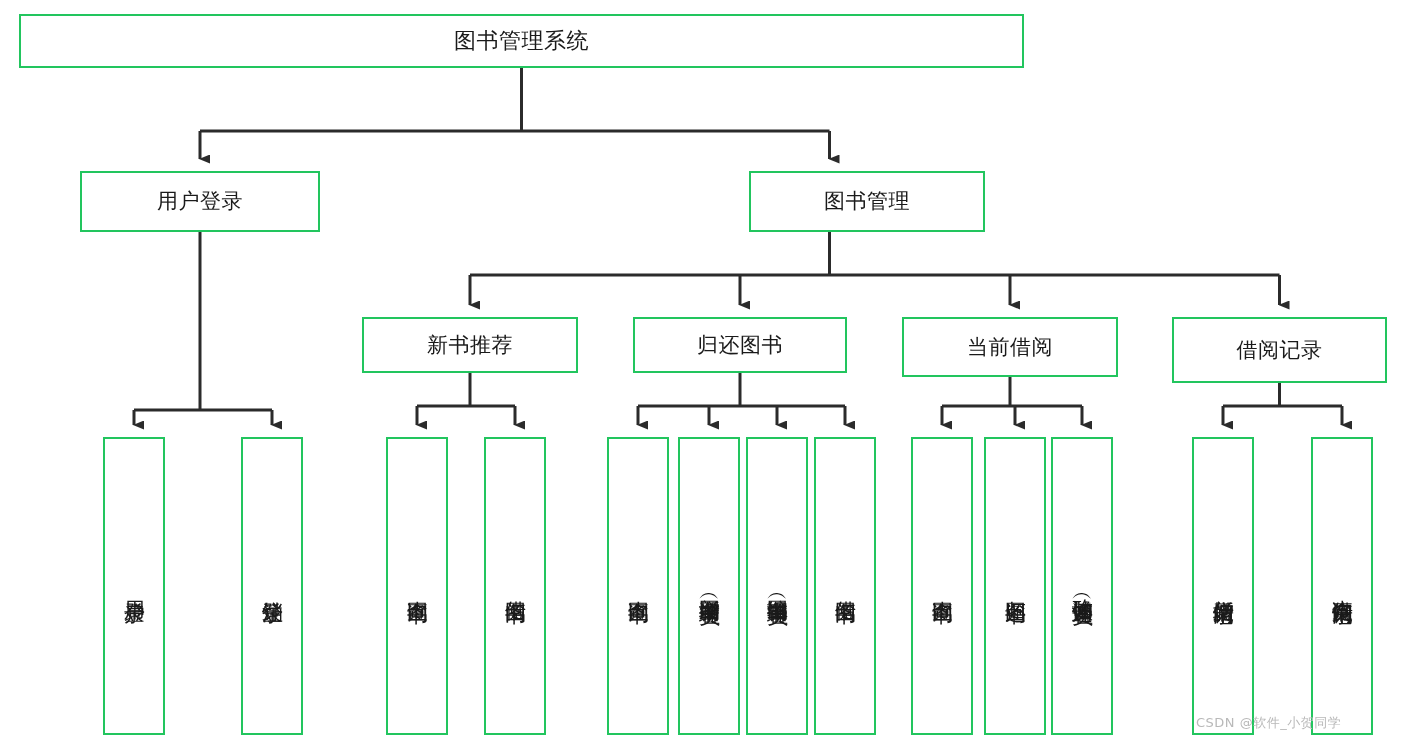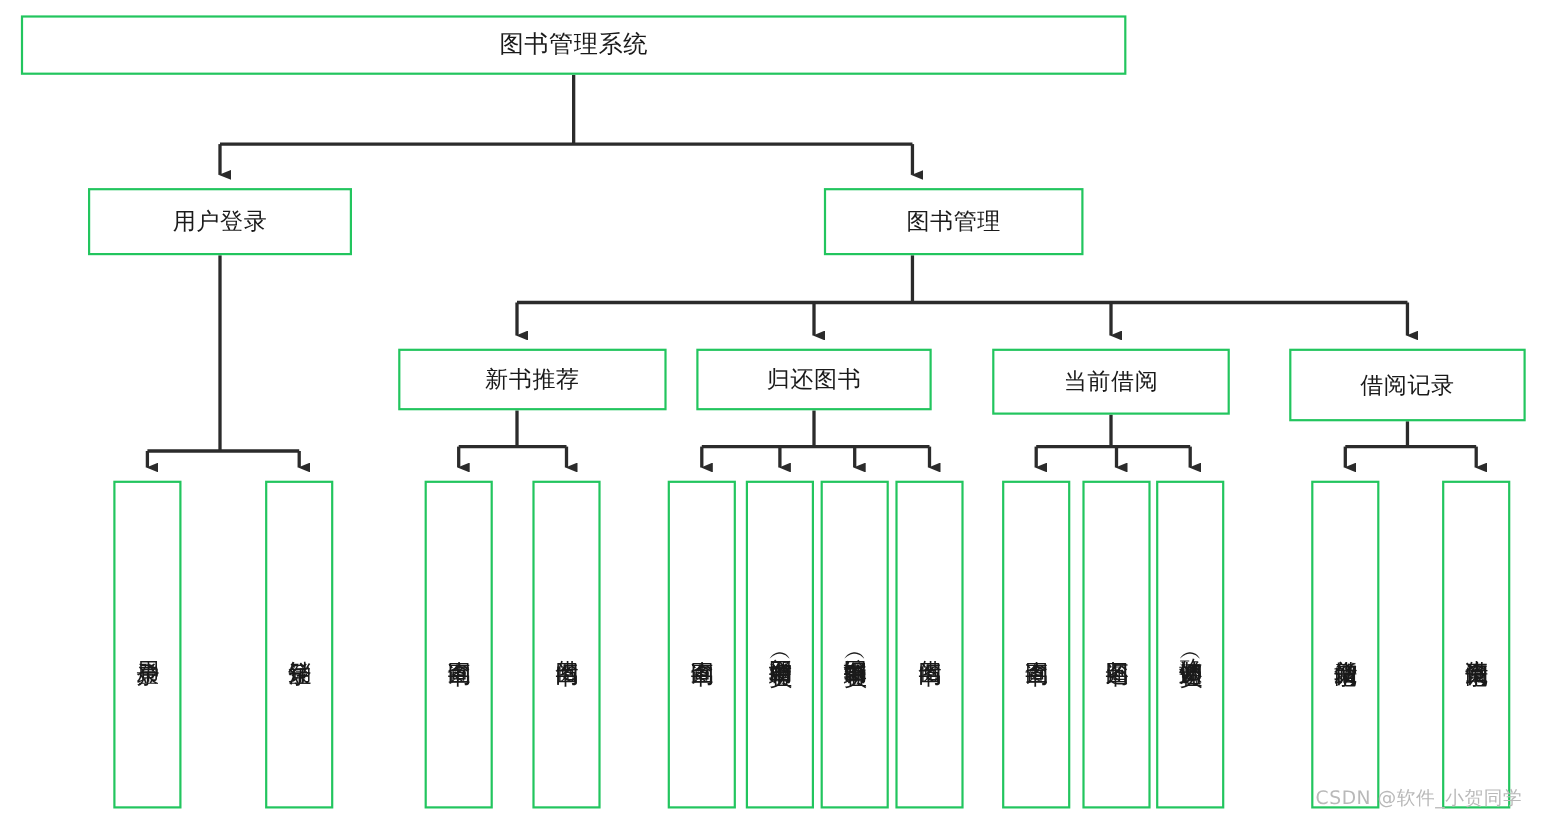--- a/index.html
+++ b/index.html
@@ -56,21 +56,21 @@
   .node.vert .node-label {
     writing-mode: vertical-rl;
     text-orientation: upright;
     font-size: 21px;
     letter-spacing: 1px;
     line-height: 1.0;
     max-height: 100%;
   }
   .watermark {
     position: absolute;
-    font-size: 17px;
+    font-size: 13px;
     color: #b9b9b9;
     white-space: nowrap;
     letter-spacing: 0.5px;
     font-family: "DejaVu Sans", "Liberation Sans", sans-serif;
   }
 </style>
 </head>
 <body>
 
 <div id="diagram-root">
@@ -121,21 +121,21 @@
   <div id="node-layer">
       <div class="node horiz root" style="left: 19px; top: 14px; width: 1005px; height: 54px;">
         <span class="node-label">图书管理系统</span>
       </div>
       <div class="node horiz" style="left: 80px; top: 171px; width: 240px; height: 61px;">
         <span class="node-label">用户登录</span>
       </div>
       <div class="node horiz" style="left: 711px; top: 171px; width: 236px; height: 61px; margin-left: 38px;">
         <span class="node-label">图书管理</span>
       </div>
-      <div class="node horiz" style="left: 362px; top: 317px; width: 244px; height: 56px;">
+      <div class="node horiz" style="left: 362px; top: 317px; width: 216px; height: 56px;">
         <span class="node-label">新书推荐</span>
       </div>
       <div class="node horiz" style="left: 633px; top: 317px; width: 214px; height: 56px;">
         <span class="node-label">归还图书</span>
       </div>
       <div class="node horiz" style="left: 902px; top: 317px; width: 216px; height: 60px;">
         <span class="node-label">当前借阅</span>
       </div>
       <div class="node horiz" style="left: 1172px; top: 317px; width: 215px; height: 66px;">
         <span class="node-label">借阅记录</span>

